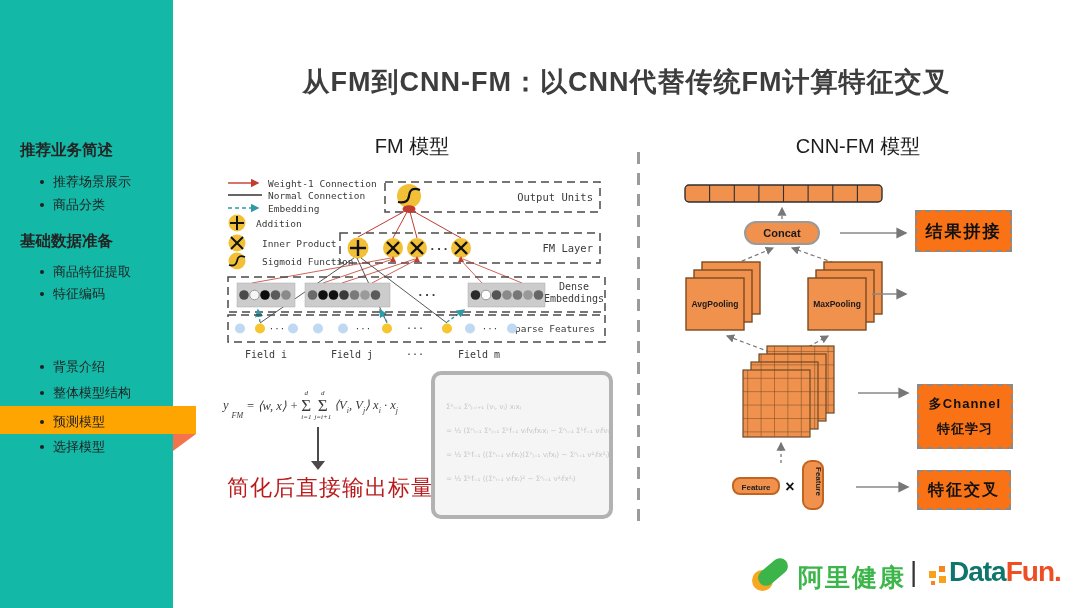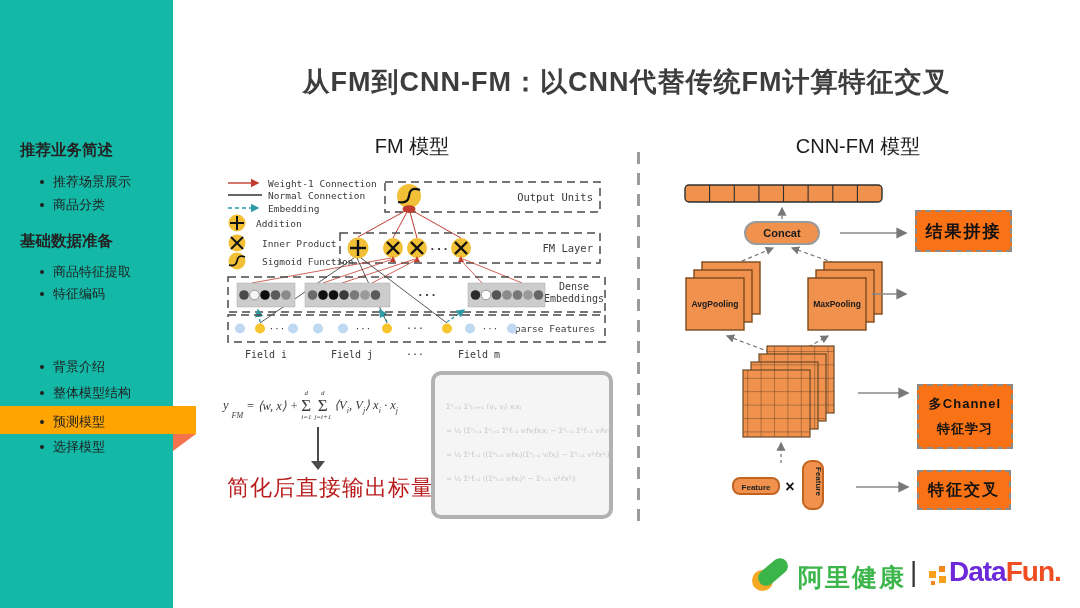--- a/index.html
+++ b/index.html
@@ -55,21 +55,21 @@
   .ali-pill{position:absolute;left:4px;top:8px;width:34px;height:16px;border-radius:9px;background:#3BB44A;transform:rotate(-40deg);}
   .ali-text{position:absolute;left:798px;top:561px;font-size:25px;font-weight:600;color:#3CB54A;letter-spacing:2px;}
   .logo-sep{position:absolute;left:910px;top:556px;font-size:28px;font-weight:200;color:#333;}
   .df-sq{position:absolute;left:929px;top:566px;width:18px;height:22px;}
   .df-sq i{position:absolute;display:block;}
   .df-s1{left:0;top:5px;width:7px;height:7px;background:#F9A11B;}
   .df-s2{left:10px;top:0;width:6px;height:6px;background:#F6871F;}
   .df-s3{left:10px;top:10px;width:7px;height:7px;background:#F9A11B;}
   .df-s4{left:2px;top:15px;width:4px;height:4px;background:#F6871F;}
   .df-text{position:absolute;left:949px;top:556px;font-size:28px;font-weight:800;letter-spacing:-1px;white-space:nowrap;}
-  .df-a{color:#6d28d9;} .df-b{color:#EF4E23;}
+  .df-a{color:#0f766e;} .df-b{color:#EF4E23;}
 </style>
 </head>
 <body>
 
 <div class="slide">
 
   <div class="sidebar">
     <div class="ribbon"></div>
     <div class="sb-h" style="top:140px">推荐业务简述</div>
     <div class="sb-i" style="top:173px">

